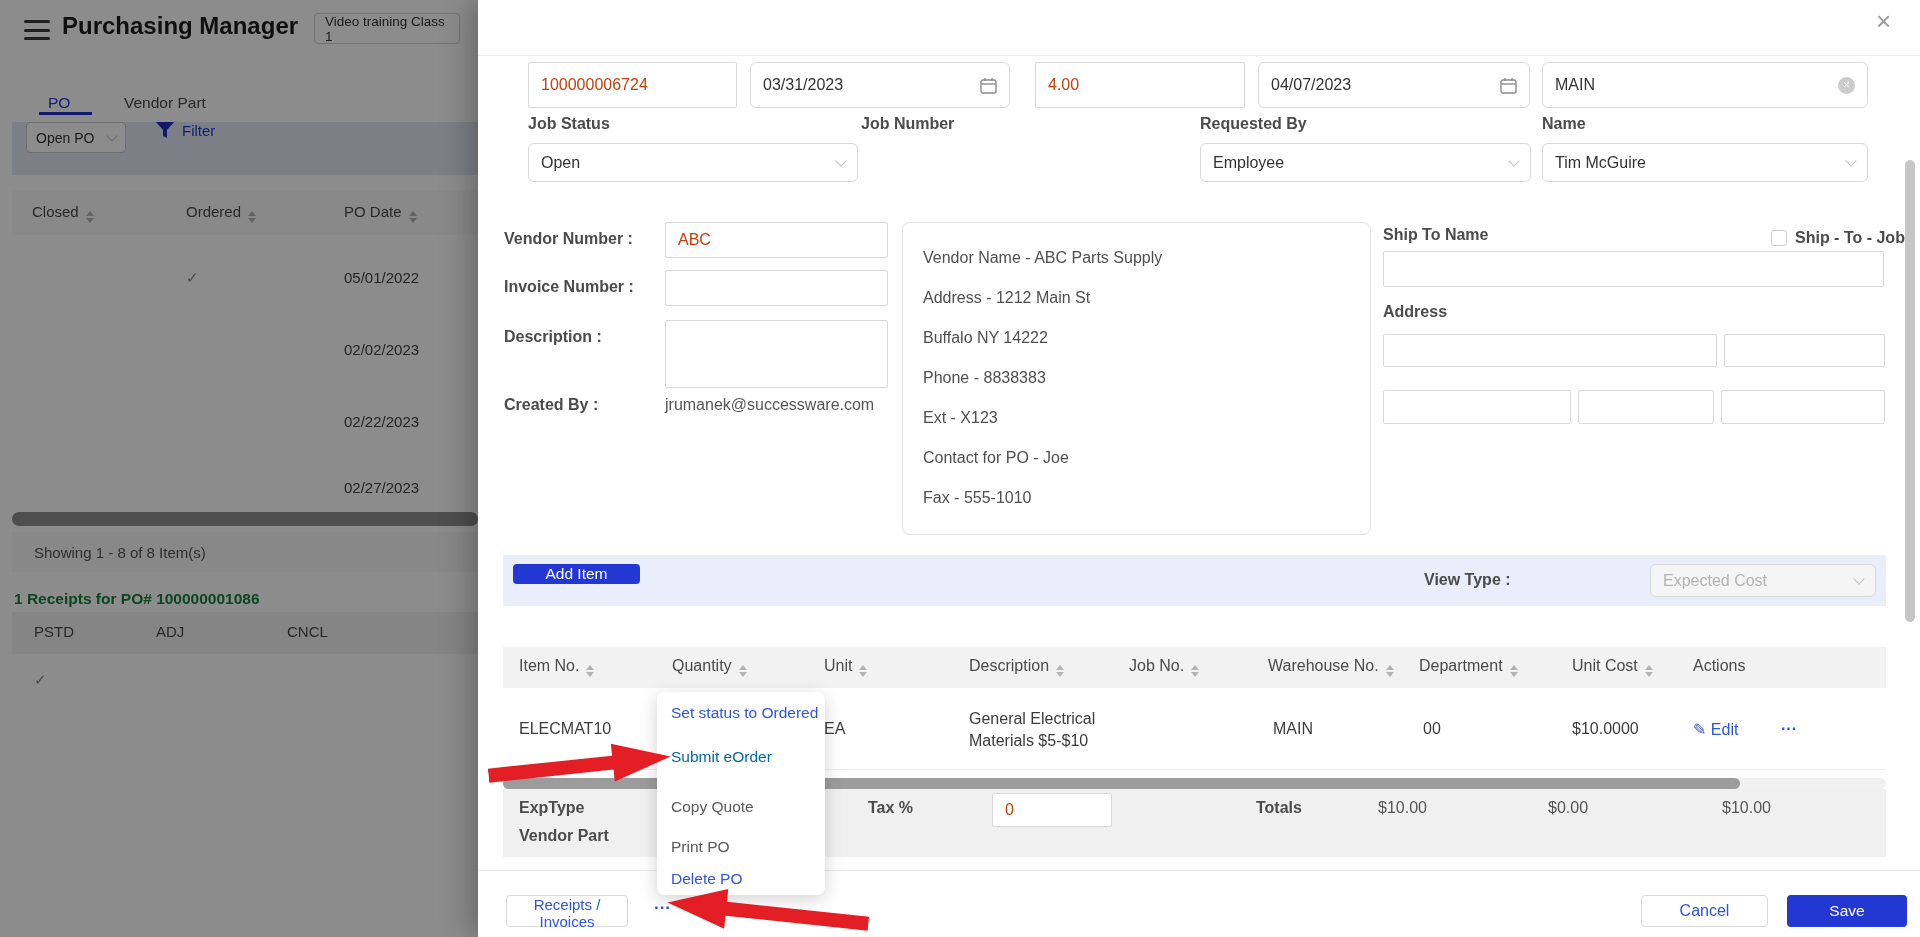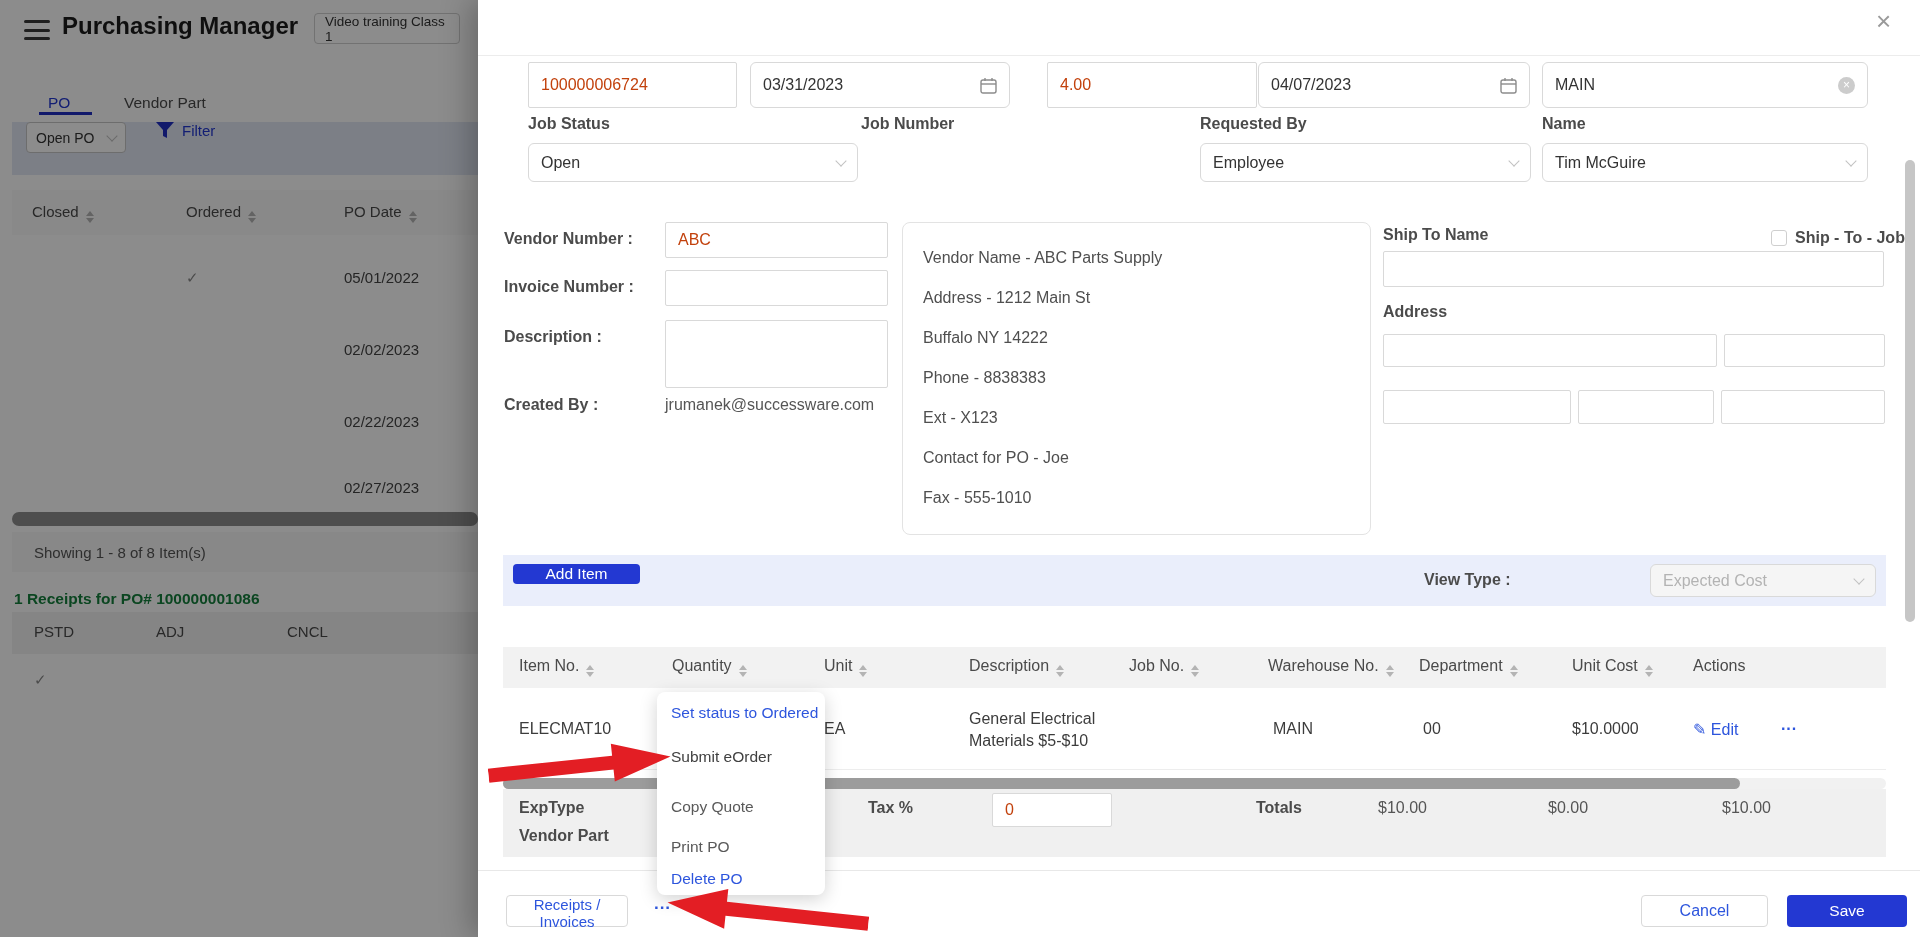--- a/index.html
+++ b/index.html
@@ -153,21 +153,21 @@
   <input class="inp" style="left: 50px; top: 62px; width: 209px; height: 46px;" value="100000006724">
   <div class="icfield" style="left:272px;top:62px;width:260px;height:46px">
     <span>03/31/2023</span>
     <svg width="17" height="17" viewBox="0 0 17 17" fill="none" stroke="#8c8c8c" stroke-width="1.4">
         <rect x="1" y="3" width="15" height="13" rx="2"></rect>
         <line x1="1" y1="7" x2="16" y2="7"></line>
         <line x1="5" y1="1" x2="5" y2="4"></line>
         <line x1="12" y1="1" x2="12" y2="4"></line>
       </svg>
   </div>
-  <input class="inp" style="left: 557px; top: 62px; width: 210px; height: 46px; margin-left: 12px;" value="4.00">
+  <input class="inp" style="left: 557px; top: 62px; width: 210px; height: 46px;" value="4.00">
   <div class="icfield" style="left:780px;top:62px;width:272px;height:46px">
     <span>04/07/2023</span>
     <svg width="17" height="17" viewBox="0 0 17 17" fill="none" stroke="#8c8c8c" stroke-width="1.4">
         <rect x="1" y="3" width="15" height="13" rx="2"></rect>
         <line x1="1" y1="7" x2="16" y2="7"></line>
         <line x1="5" y1="1" x2="5" y2="4"></line>
         <line x1="12" y1="1" x2="12" y2="4"></line>
       </svg>
   </div>
   <div class="icfield" style="left:1064px;top:62px;width:326px;height:46px">
@@ -303,21 +303,21 @@
   <div class="abs f-div"></div>
   <button class="btn-outline" style="left:28px;top:895px;width:122px;height:32px">Receipts / Invoices</button>
   <span class="abs link" style="left:176px;top:898px;font-size:17px;font-weight:bold">···</span>
   <button class="btn-outline" style="left:1163px;top:895px;width:127px;height:32px;font-size:16px">Cancel</button>
   <button class="btn-primary" style="left:1309px;top:895px;width:120px;height:32px">Save</button>
 
   <div class="abs vscroll"></div>
 
   <div class="abs menu">
     <span class="mi link" style="top:12px">Set status to Ordered</span>
-    <span class="mi" style="top:56px;color:#404040">Submit eOrder</span>
+    <span class="mi" style="top:56px;color:#0369a1">Submit eOrder</span>
     <span class="mi" style="top:106px;color:#595959">Copy Quote</span>
     <span class="mi" style="top:146px;color:#595959">Print PO</span>
     <span class="mi link" style="top:178px">Delete PO</span>
   </div>
 </div>
 
 <svg class="arrow" style="left:488px;top:744px;transform:rotate(-6deg)" width="185" height="44" viewBox="0 0 185 44">
   <polygon points="0,15 125,15 125,3 183,22 125,41 125,29 0,29" fill="#e31e24"></polygon>
 </svg>
 <svg class="arrow" style="left:664px;top:890px;transform:rotate(6deg)" width="205" height="46" viewBox="0 0 205 46">

